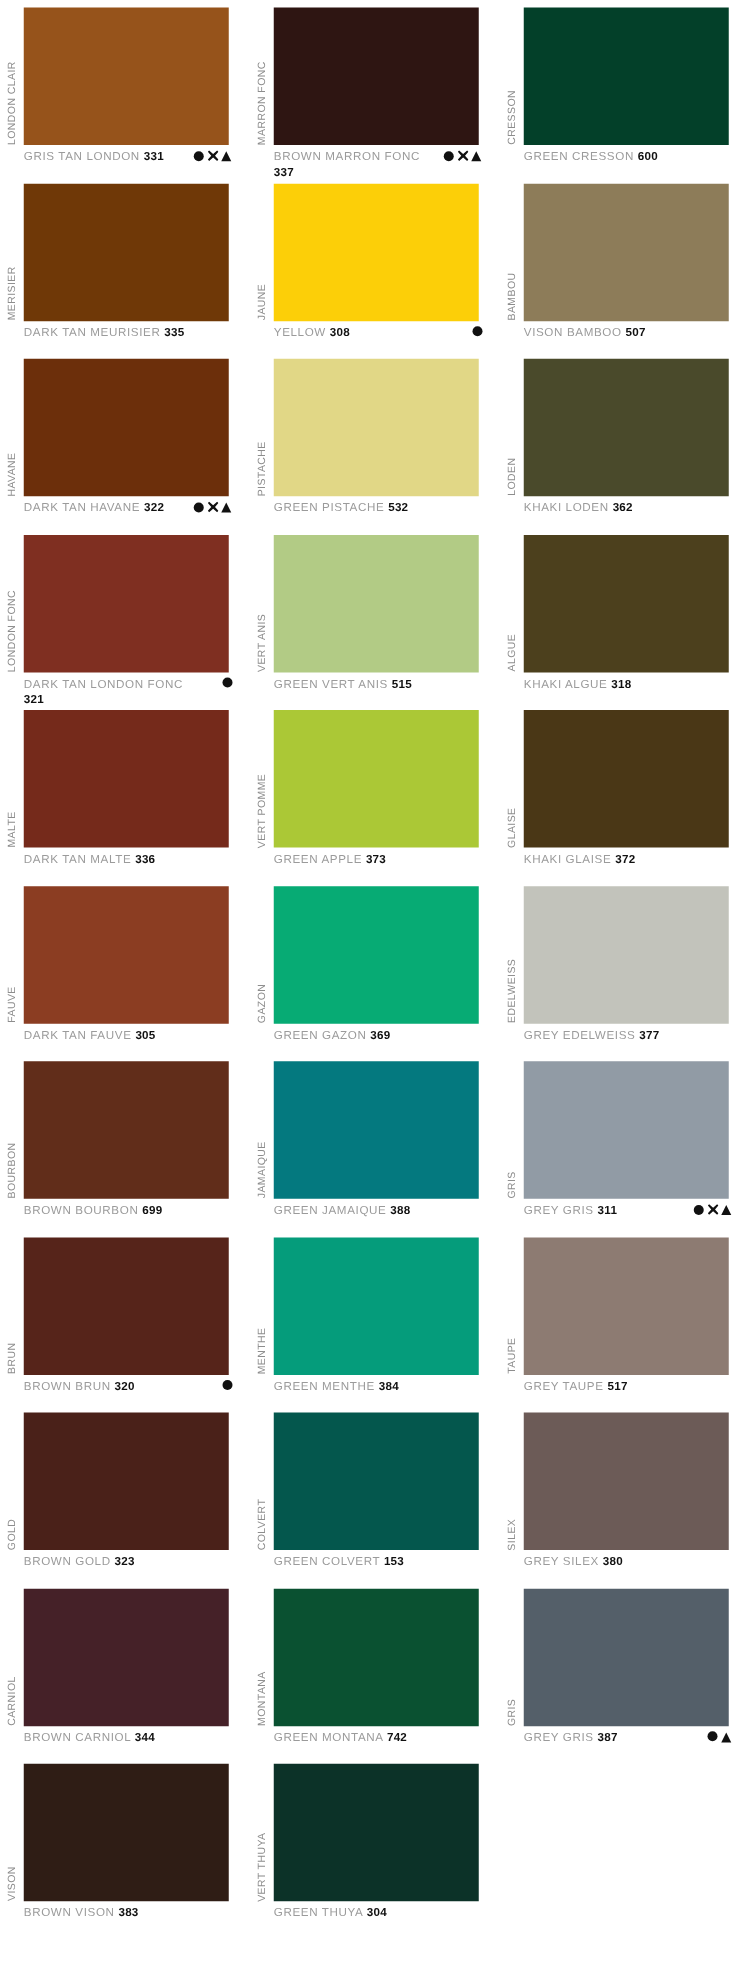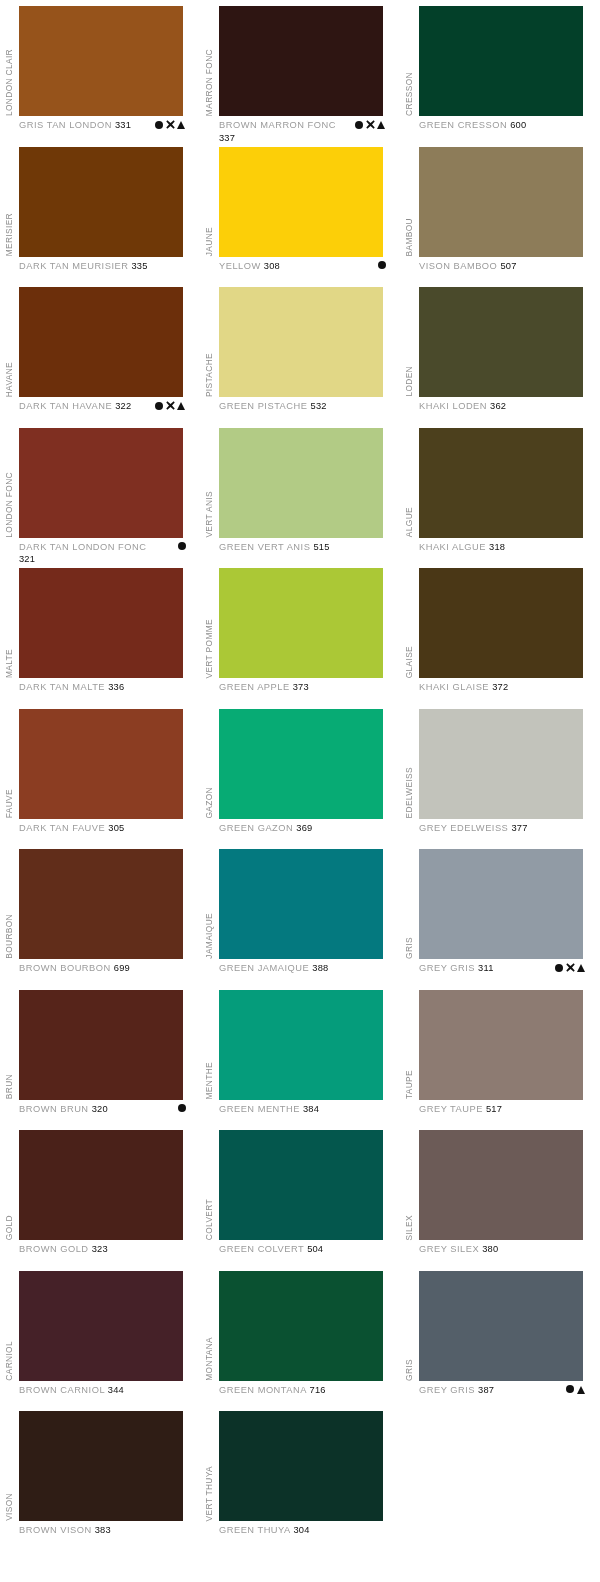--- a/index.html
+++ b/index.html
@@ -73,21 +73,21 @@
     font-size: 9.3px;
     color: #9b9b9b;
     letter-spacing: 0.5px;
     line-height: 12.5px;
     padding-top: 1px;
     max-width: 132px;
     font-weight: 400;
   }
   .caption-text .code {
     color: #111111;
-    font-weight: normal;
+    font-weight: bold;
     letter-spacing: 0.2px;
   }
   .icons {
     display: flex;
     flex-direction: row;
     align-items: center;
     gap: 2.5px;
     padding-top: 2px;
     padding-right: 14px;
     flex: 0 0 auto;
@@ -343,31 +343,31 @@
           <div class="caption-text"><span>GREEN MENTHE</span> <span class="code">384</span></div>
           <div class="icons"></div>
         </div>
       </div>
       <div class="swatch-cell">
         <div class="side-label">
           <span>COLVERT</span>
         </div>
         <div class="chip" style="background: rgb(4, 87, 77);"></div>
         <div class="caption">
-          <div class="caption-text"><span>GREEN COLVERT</span> <span class="code">504</span></div>
+          <div class="caption-text"><span>GREEN COLVERT</span> <span class="code">153</span></div>
           <div class="icons"></div>
         </div>
       </div>
       <div class="swatch-cell">
         <div class="side-label">
           <span>MONTANA</span>
         </div>
         <div class="chip" style="background: rgb(10, 81, 49);"></div>
         <div class="caption">
-          <div class="caption-text"><span>GREEN MONTANA</span> <span class="code">716</span></div>
+          <div class="caption-text"><span>GREEN MONTANA</span> <span class="code">742</span></div>
           <div class="icons"></div>
         </div>
       </div>
       <div class="swatch-cell">
         <div class="side-label">
           <span>VERT THUYA</span>
         </div>
         <div class="chip" style="background: rgb(12, 50, 40);"></div>
         <div class="caption">
           <div class="caption-text"><span>GREEN THUYA</span> <span class="code">304</span></div>

